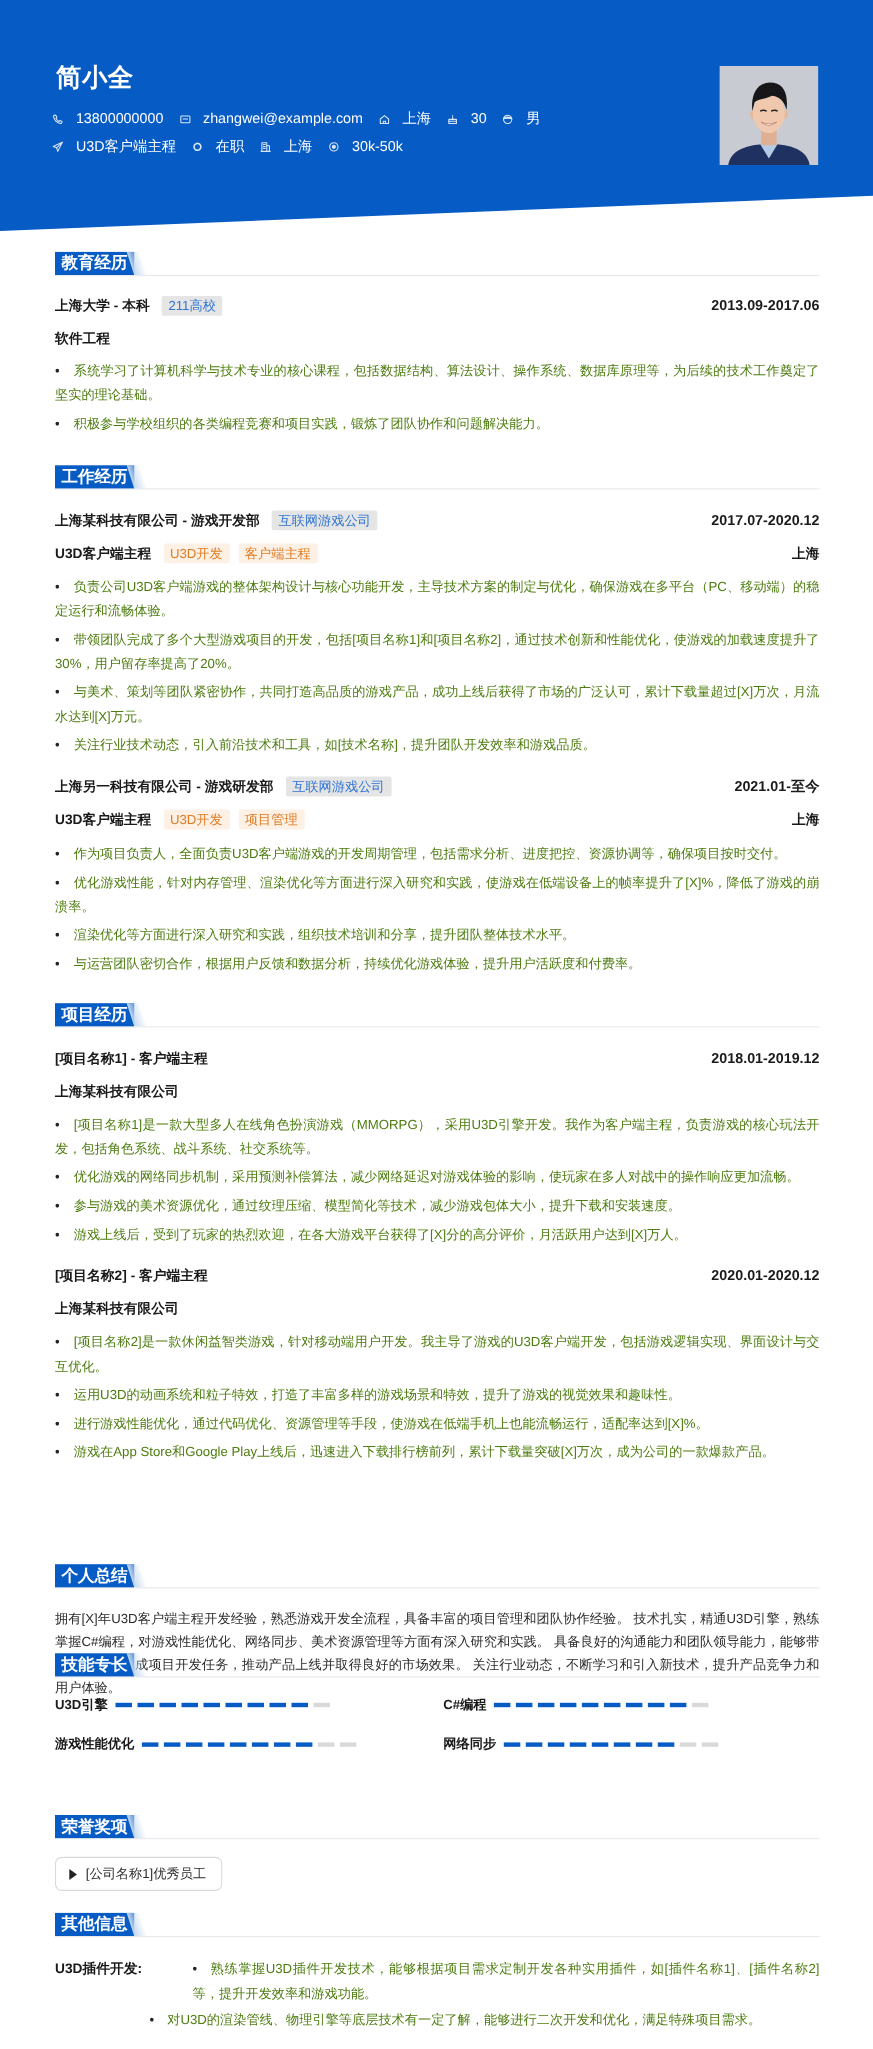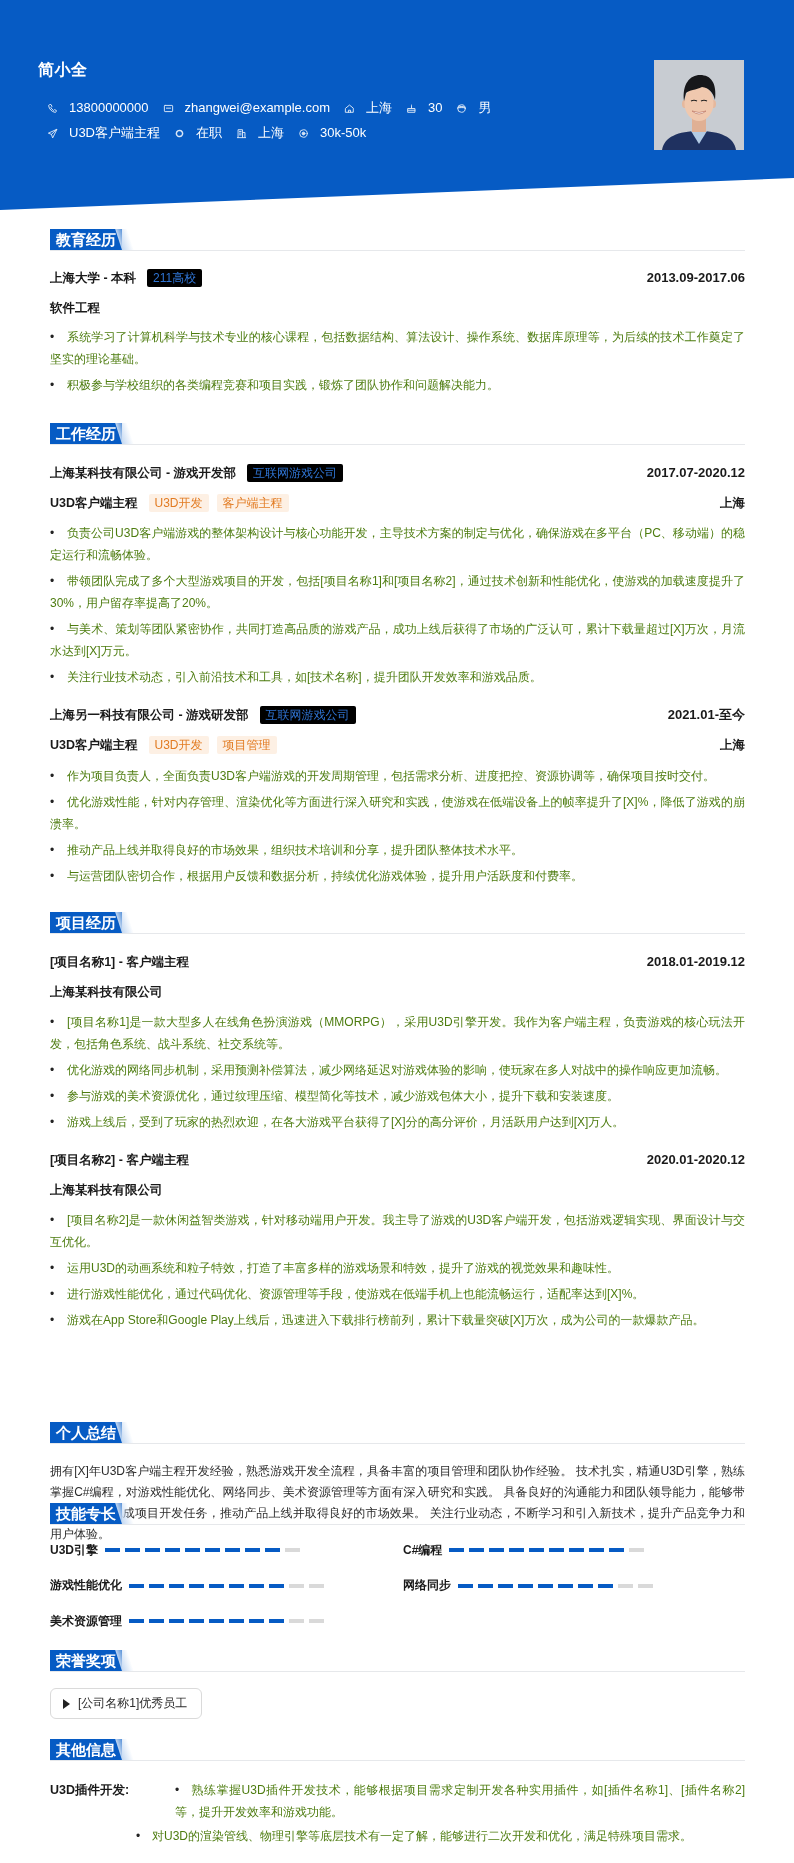--- a/index.html
+++ b/index.html
@@ -3,21 +3,21 @@
 <meta charset="utf-8">
 <style>
   :root { --primary: #065bc4; }
   * { box-sizing: border-box; margin: 0; padding: 0; }
   html, body { width: 794px; height: 1863px; }
   body { position: relative; background: #ffffff; font-family: "Liberation Sans", "DejaVu Sans", sans-serif; color: #222; overflow: hidden; }
 
   
   .header { position: absolute; left: 0; top: 0; width: 794px; height: 210px; background: var(--primary);
             clip-path: polygon(0 0, 100% 0, 100% 178px, 0 210px); color: #fff; }
-  .name { position: absolute; left: 38px; top: 58px; font-size: 16px; font-weight: bold; line-height: 24px; letter-spacing: 0.5px; }
+  .name { position: absolute; left: 51px; top: 58px; font-size: 23px; font-weight: bold; line-height: 24px; letter-spacing: 0.5px; }
   .info-row { position: absolute; left: 47px; display: flex; align-items: center; height: 16px; font-size: 13px; line-height: 16px; white-space: nowrap; }
   .info-row.r1 { top: 100px; }
   .info-row.r2 { top: 125px; }
   .info-item { display: flex; align-items: center; margin-right: 14px; }
   .info-item svg { width: 11px; height: 11px; margin-right: 11px; opacity: .85; fill: none; stroke: #fff; stroke-width: 1.4; stroke-linejoin: round; stroke-linecap: round; }
   .photo { position: absolute; left: 654px; top: 60px; width: 90px; height: 90px; }
   .photo svg { display: block; width: 90px; height: 90px; }
 
   
   .sec { position: absolute; left: 50px; width: 695px; }
@@ -25,21 +25,21 @@
   .tab { display: inline-block; position: relative; height: 21px; line-height: 21px; padding: 0 6px; background: var(--primary);
          color: #fff; font-size: 15px; font-weight: bold; }
   .tab::after { content: ""; position: absolute; top: 0; left: 100%; width: 12px; height: 21px;
                 background: linear-gradient(90deg, #c3d8f2, rgba(195,216,242,0)); transform: skewX(18deg); transform-origin: bottom left; }
 
   .row { display: flex; justify-content: space-between; align-items: flex-start; height: 20px; line-height: 20px; }
   .row-left { display: flex; align-items: center; }
   .t { font-size: 12.5px; font-weight: bold; color: #1a1a1a; white-space: nowrap; }
   .date { font-size: 13px; font-weight: bold; color: #1a1a1a; white-space: nowrap; }
   .tag { display: inline-block; margin-left: 11px; padding: 0 6px; height: 18px; line-height: 18px; font-size: 12px; border-radius: 2px; white-space: nowrap; }
-  .tag.blue { background: #000000; color: #2f74d3; }
+  .tag.blue { background: #e5e5e5; color: #2f74d3; }
   .tag.orange { background: #fdf0e4; color: #e27b22; margin-left: 8px; }
   .tag.orange.first { margin-left: 11px; }
 
   ul.bul { list-style: none; }
   ul.bul li { font-size: 12px; line-height: 22px; color: #4d7c0f; text-align: justify; margin-top: 4px; }
   ul.bul li:first-child { margin-top: 0; }
   ul.bul li::before { content: "\2022"; display: inline-block; width: 17px; color: #222; }
 
   .mt8 { margin-top: 8px; } .mt9 { margin-top: 9px; } .mt10 { margin-top: 10px; }
   .mt17 { margin-top: 17px; } .mt18 { margin-top: 18px; }
@@ -216,21 +216,21 @@
     <div class="row-left">
       <span class="t">U3D客户端主程</span>
       <span class="tag orange first">U3D开发</span>
       <span class="tag orange">项目管理</span>
     </div>
     <span class="t">上海</span>
   </div>
   <ul class="bul mt10">
     <li>作为项目负责人，全面负责U3D客户端游戏的开发周期管理，包括需求分析、进度把控、资源协调等，确保项目按时交付。</li>
     <li>优化游戏性能，针对内存管理、渲染优化等方面进行深入研究和实践，使游戏在低端设备上的帧率提升了[X]%，降低了游戏的崩溃率。</li>
-    <li>推动产品上线并取得良好的市场效果，组织技术培训和分享，提升团队整体技术水平。</li>
+    <li>渲染优化等方面进行深入研究和实践，组织技术培训和分享，提升团队整体技术水平。</li>
     <li>与运营团队密切合作，根据用户反馈和数据分析，持续优化游戏体验，提升用户活跃度和付费率。</li>
   </ul>
 </section>
 
 <section class="sec" style="top:912px">
   <div class="sec-title">
     <span class="tab">项目经历</span>
   </div>
 
   <div class="row mt18">
@@ -314,35 +314,20 @@
           <span class="seg on"></span>
           <span class="seg on"></span>
           <span class="seg on"></span>
           <span class="seg on"></span>
           <span class="seg"></span>
           <span class="seg"></span>
         </span>
     </div>
     <div class="skill">
       <span class="skill-name">网络同步</span>
-      <span class="bars">
-          <span class="seg on"></span>
-          <span class="seg on"></span>
-          <span class="seg on"></span>
-          <span class="seg on"></span>
-          <span class="seg on"></span>
-          <span class="seg on"></span>
-          <span class="seg on"></span>
-          <span class="seg on"></span>
-          <span class="seg"></span>
-          <span class="seg"></span>
-        </span>
-    </div>
-    <div class="skill">
-      <span class="skill-name">美术资源管理</span>
       <span class="bars">
           <span class="seg on"></span>
           <span class="seg on"></span>
           <span class="seg on"></span>
           <span class="seg on"></span>
           <span class="seg on"></span>
           <span class="seg on"></span>
           <span class="seg on"></span>
           <span class="seg on"></span>
           <span class="seg"></span>

